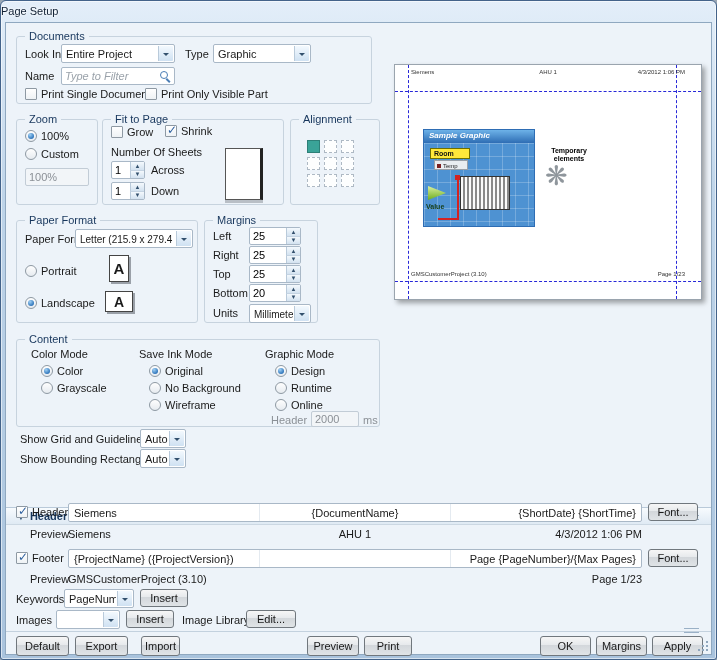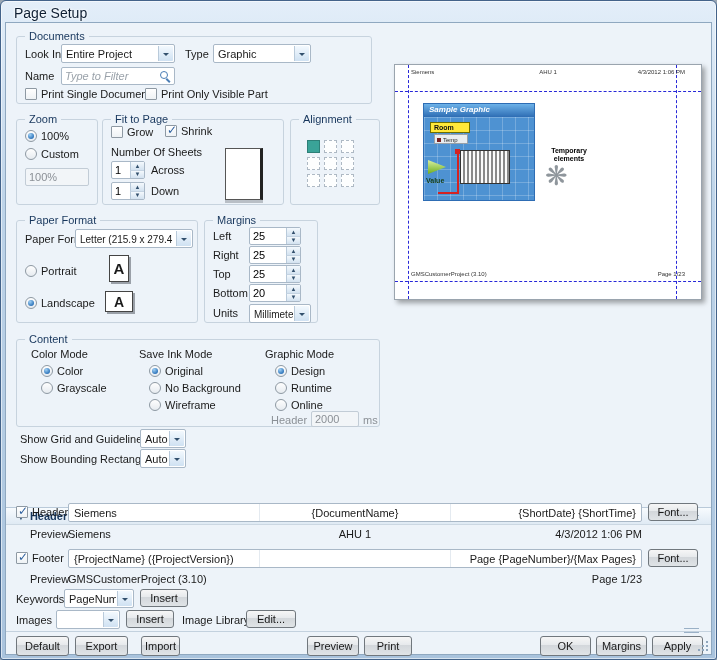--- a/index.html
+++ b/index.html
@@ -1,18 +1,18 @@
 <!DOCTYPE html>
 <html><head>
 <meta charset="utf-8">
 <style>
   *{margin:0;padding:0;box-sizing:border-box;font-family:"Liberation Sans","DejaVu Sans",sans-serif;}
   html,body{background:#9aa7b4;}
   .window{position:relative;width:717px;height:660px;background:linear-gradient(180deg,#e3eef9,#bed4e9 30%,#a9c3dd);border:1px solid #43638a;border-radius:6px 6px 3px 3px;box-shadow:inset 0 0 0 1px rgba(255,255,255,.55);font-size:11px;color:#1a1a1a;overflow:hidden;}
-  .titlebar{position:absolute;left:0;top:0;right:0;height:21px;padding:4px 0 0 13px;font-size:14px;color:#0f1f33;text-shadow:0 0 3px #fff,0 0 3px #fff;}
+  .titlebar{position:absolute;left:0;top:0;right:0;height:21px;padding:4px 0 0 0;font-size:11px;color:#0f1f33;text-shadow:0 0 3px #fff,0 0 3px #fff;}
   .client{position:absolute;left:4px;top:21px;right:4px;bottom:4px;background:#edf3f9;border:1px solid #8fa8c0;}
 
   .grp{position:absolute;border:1px solid #c7d3de;border-radius:3px;}
   .cap{position:absolute;top:-7px;left:8px;background:#edf3f9;padding:0 4px;color:#17365c;white-space:nowrap;}
   .lbl{position:absolute;white-space:nowrap;}
   .dis{color:#8b9096;}
 
   .sel{position:absolute;height:19px;background:#fff;border:1px solid #a9b8c7;border-radius:2px;}
   .sel .txt{position:absolute;left:4px;top:3px;right:17px;white-space:nowrap;overflow:hidden;}
   .sel.small .txt{font-size:10px;top:4px;}
@@ -48,21 +48,21 @@
 
   
   .acell{position:absolute;width:13px;height:13px;border:1px dashed #aeb9c4;background:#fdfefe;}
   .acell.on{background:#3aa398;border:1px solid #2d7f77;}
 
   
   .page{position:absolute;background:#fff;border:1px solid #9aa4ae;box-shadow:3px 3px 5px rgba(0,0,0,.35);}
   .mlv{position:absolute;top:0;bottom:0;width:0;border-left:1px dashed #2828d8;}
   .mlh{position:absolute;left:0;right:0;height:0;border-top:1px dashed #2828d8;}
   .tiny{position:absolute;font-size:6px;color:#333;white-space:nowrap;}
-  .gfx{position:absolute;background:#4e92d2;background-image:linear-gradient(rgba(255,255,255,.22) 1px,transparent 1px),linear-gradient(90deg,rgba(255,255,255,.22) 1px,transparent 1px);background-size:13px 13px;border:1px solid #2e6db4;}
+  .gfx{position:absolute;background:#4e92d2;background-image:linear-gradient(rgba(255,255,255,.22) 1px,transparent 1px),linear-gradient(90deg,rgba(255,255,255,.22) 1px,transparent 1px);background-size:13px 13px;border:1px solid #2e6db4;margin-top:26px;}
   .gfx-head{position:absolute;left:0;top:0;right:0;height:13px;background:linear-gradient(#6db2e8,#2e6db4);color:#fff;font-size:8px;font-weight:bold;font-style:italic;padding:1px 0 0 5px;white-space:nowrap;}
   .room{position:absolute;left:6px;top:18px;width:40px;height:11px;background:#ffe83a;border:1px solid #6e6e00;font-size:7px;font-weight:bold;color:#111;padding:1px 0 0 3px;}
   .tempbox{position:absolute;left:10px;top:30px;width:34px;height:10px;background:#e9edf0;border:1px solid #98a0a8;font-size:6px;color:#222;padding:1px 0 0 2px;display:flex;align-items:center;gap:2px;}
   .tempbox i{display:block;width:4px;height:4px;background:#7a2020;}
   .radiator{position:absolute;left:36px;top:46px;width:50px;height:34px;border:1px solid #333;background:repeating-linear-gradient(90deg,#fbfbfb 0 2px,#8a8a8a 2px 4px);}
   .pipe-v{position:absolute;left:33px;top:48px;width:2px;height:42px;background:#d42222;}
   .pipe-h{position:absolute;left:14px;top:88px;width:21px;height:2px;background:#d42222;}
   .valve{position:absolute;left:31px;top:45px;width:5px;height:5px;background:#d42222;}
   .tri{position:absolute;left:4px;top:56px;width:18px;height:14px;background:linear-gradient(#d9f0a0,#6fae1f);clip-path:polygon(0 0,100% 50%,0 100%);}
   .valuelbl{position:absolute;left:2px;top:73px;font-size:7px;font-weight:bold;color:#143c14;}

